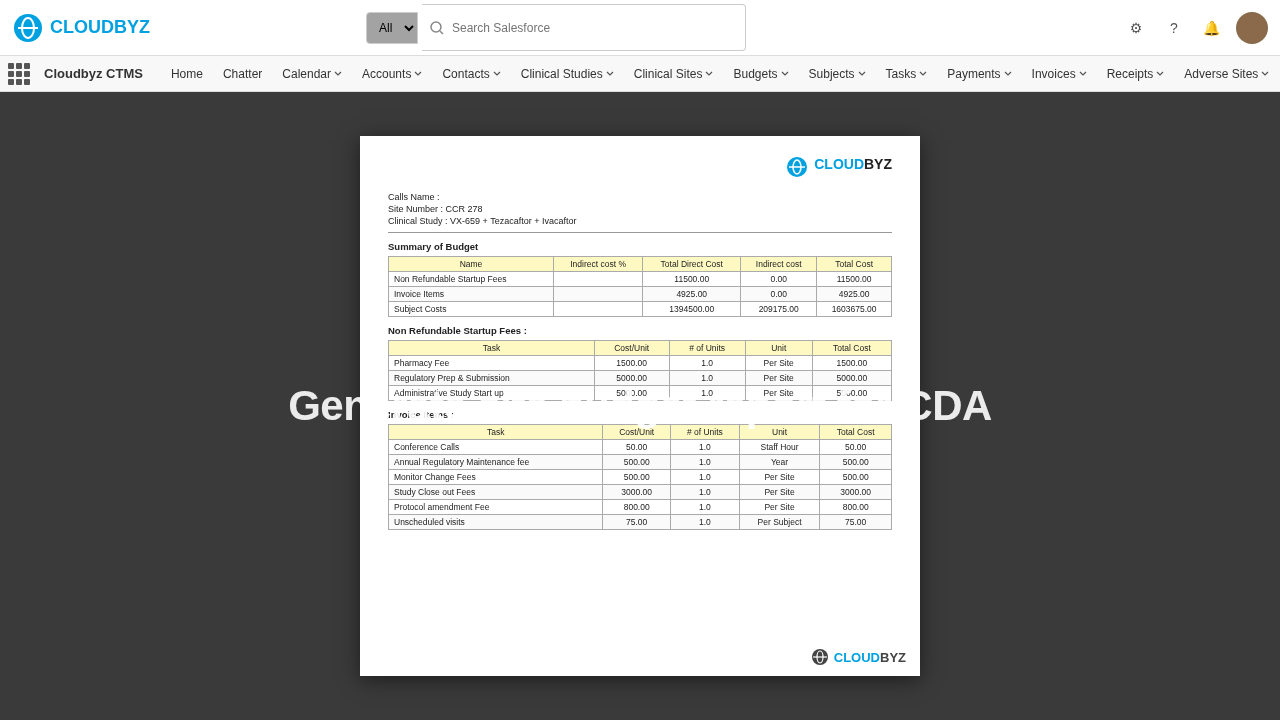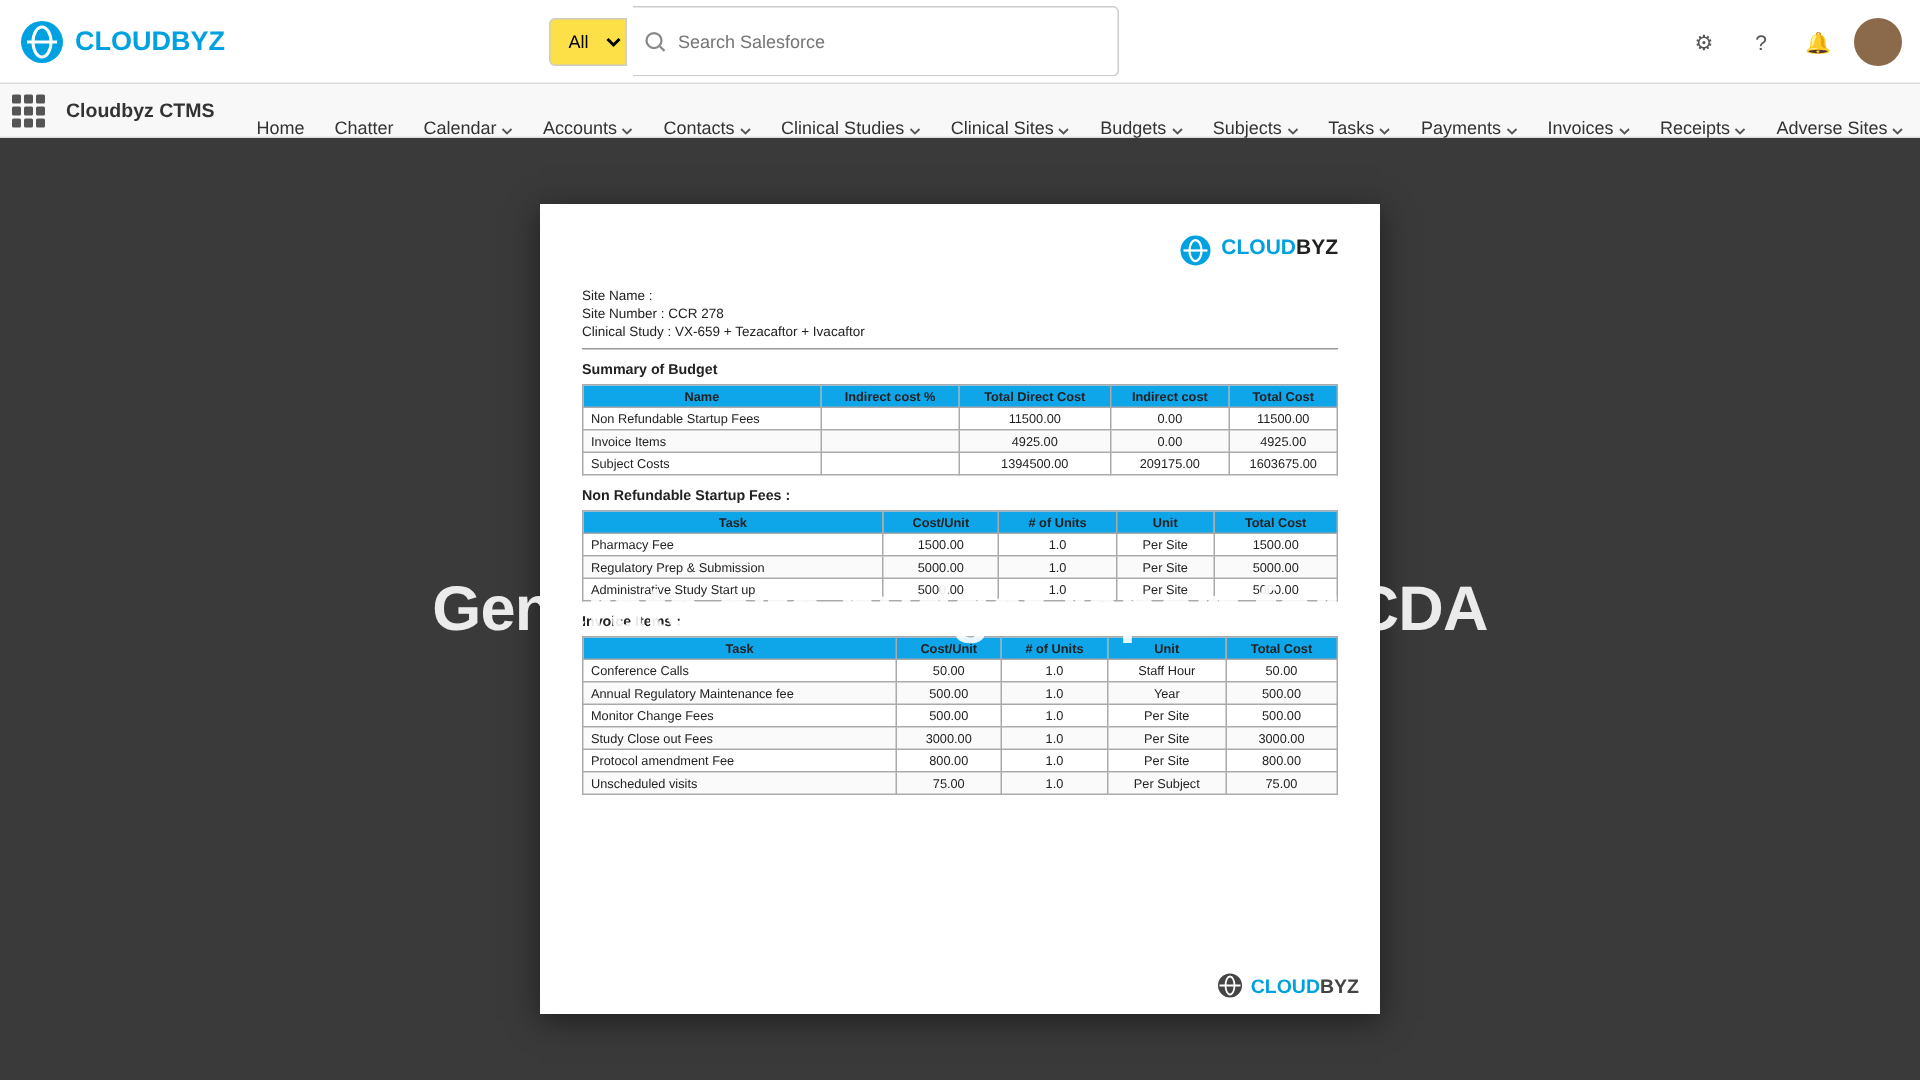--- a/index.html
+++ b/index.html
@@ -33,21 +33,21 @@
     .logo-text span { color: #00a1e0; }
     .search-area {
       display: flex;
       align-items: center;
       gap: 4px;
       flex: 1;
       max-width: 380px;
       margin: 0 auto;
     }
     .search-dropdown {
-      background: #fde047;
+      background: #a3a3a3;
       border: 1px solid #ccc;
       border-radius: 4px 0 0 4px;
       padding: 5px 8px;
       font-size: 12px;
       height: 32px;
       cursor: pointer;
     }
     .search-input-wrap {
       position: relative;
       flex: 1;
@@ -131,21 +131,21 @@
       color: #333;
       margin-right: 16px;
       white-space: nowrap;
     }
     .nav-item {
       font-size: 12px;
       color: #333;
       padding: 0 8px;
       height: 36px;
       display: flex;
-      align-items: flex-end;
+      align-items: center;
       gap: 3px;
       cursor: pointer;
       white-space: nowrap;
     }
     .nav-item svg { flex-shrink: 0; }
 
     
     .main-content {
       position: relative;
       width: 1280px;
@@ -211,22 +211,22 @@
       width: 100%;
       border-collapse: collapse;
       font-size: 8.5px;
     }
     th, td {
       border: 1px solid #aaa;
       padding: 2px 5px;
       text-align: center;
     }
     th {
-      background: #0ea5e9;
-      font-weight: bold;
+      background: #fef9c3;
+      font-weight: normal;
     }
     td:first-child { text-align: left; }
     tr:nth-child(even) td { background: #fafafa; }
 
     
     .bottom-logo {
       position: absolute;
       bottom: 10px;
       right: 14px;
       display: flex;
@@ -389,21 +389,21 @@
             <circle cx="11" cy="11" r="10" fill="#00a1e0"></circle>
             <ellipse cx="11" cy="11" rx="4" ry="7" fill="none" stroke="white" stroke-width="1.5"></ellipse>
             <line x1="3" y1="11" x2="19" y2="11" stroke="white" stroke-width="1.5"></line>
           </svg>
           <span style="font-size:14px;font-weight:bold;color:#222;">
             <span style="color:#00a1e0">CLOUD</span>BYZ
           </span>
         </span>
       </div>
 
-      <div class="doc-meta">Site Name :</div>
+      <div class="doc-meta">Calls Name :</div>
       <div class="doc-meta">Site Number : CCR 278</div>
       <div class="doc-meta">Clinical Study : VX-659 + Tezacaftor + Ivacaftor</div>
 
       <hr class="doc-divider">
 
       <div class="section-title">Summary of Budget</div>
       <table>
         <thead>
           <tr>
             <th>Name</th>

